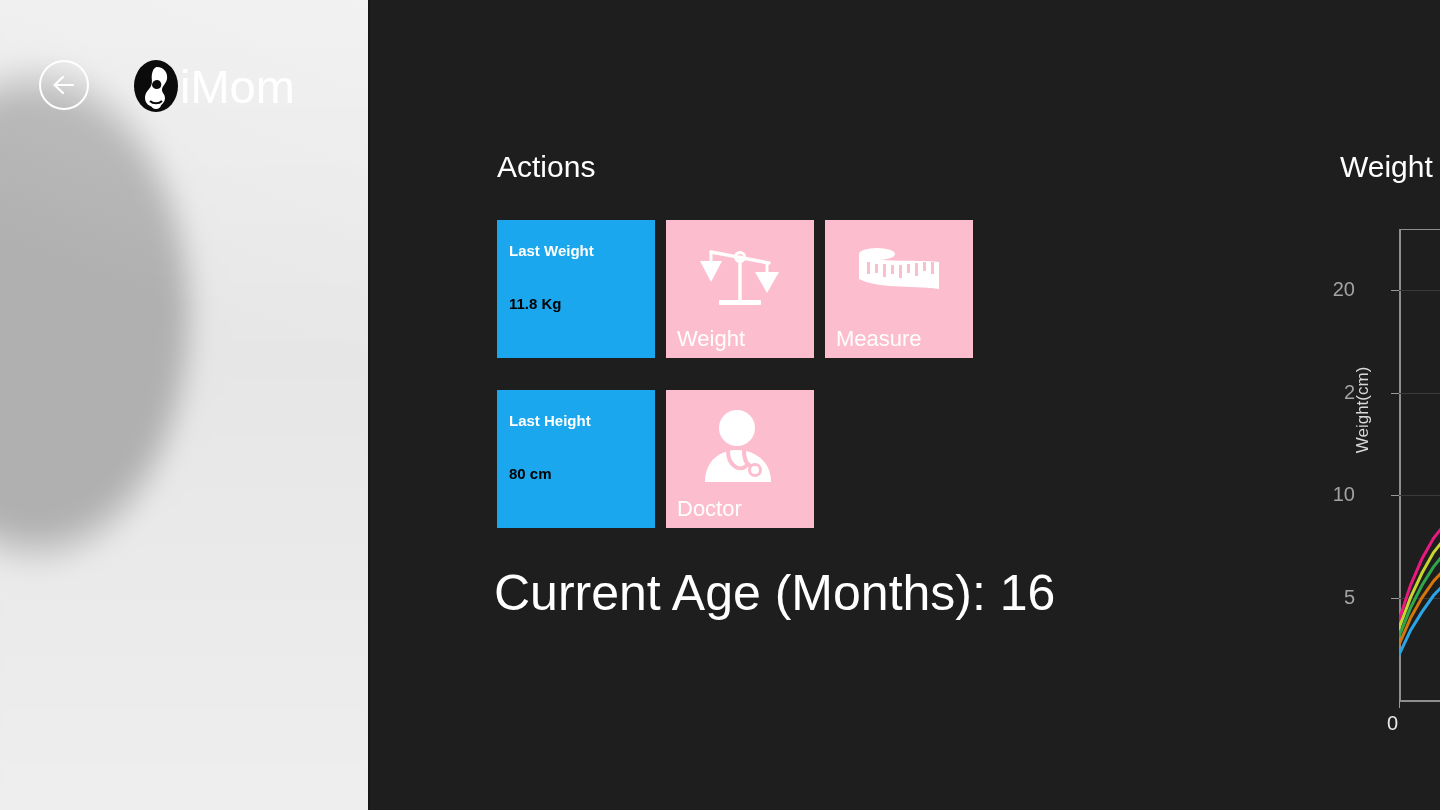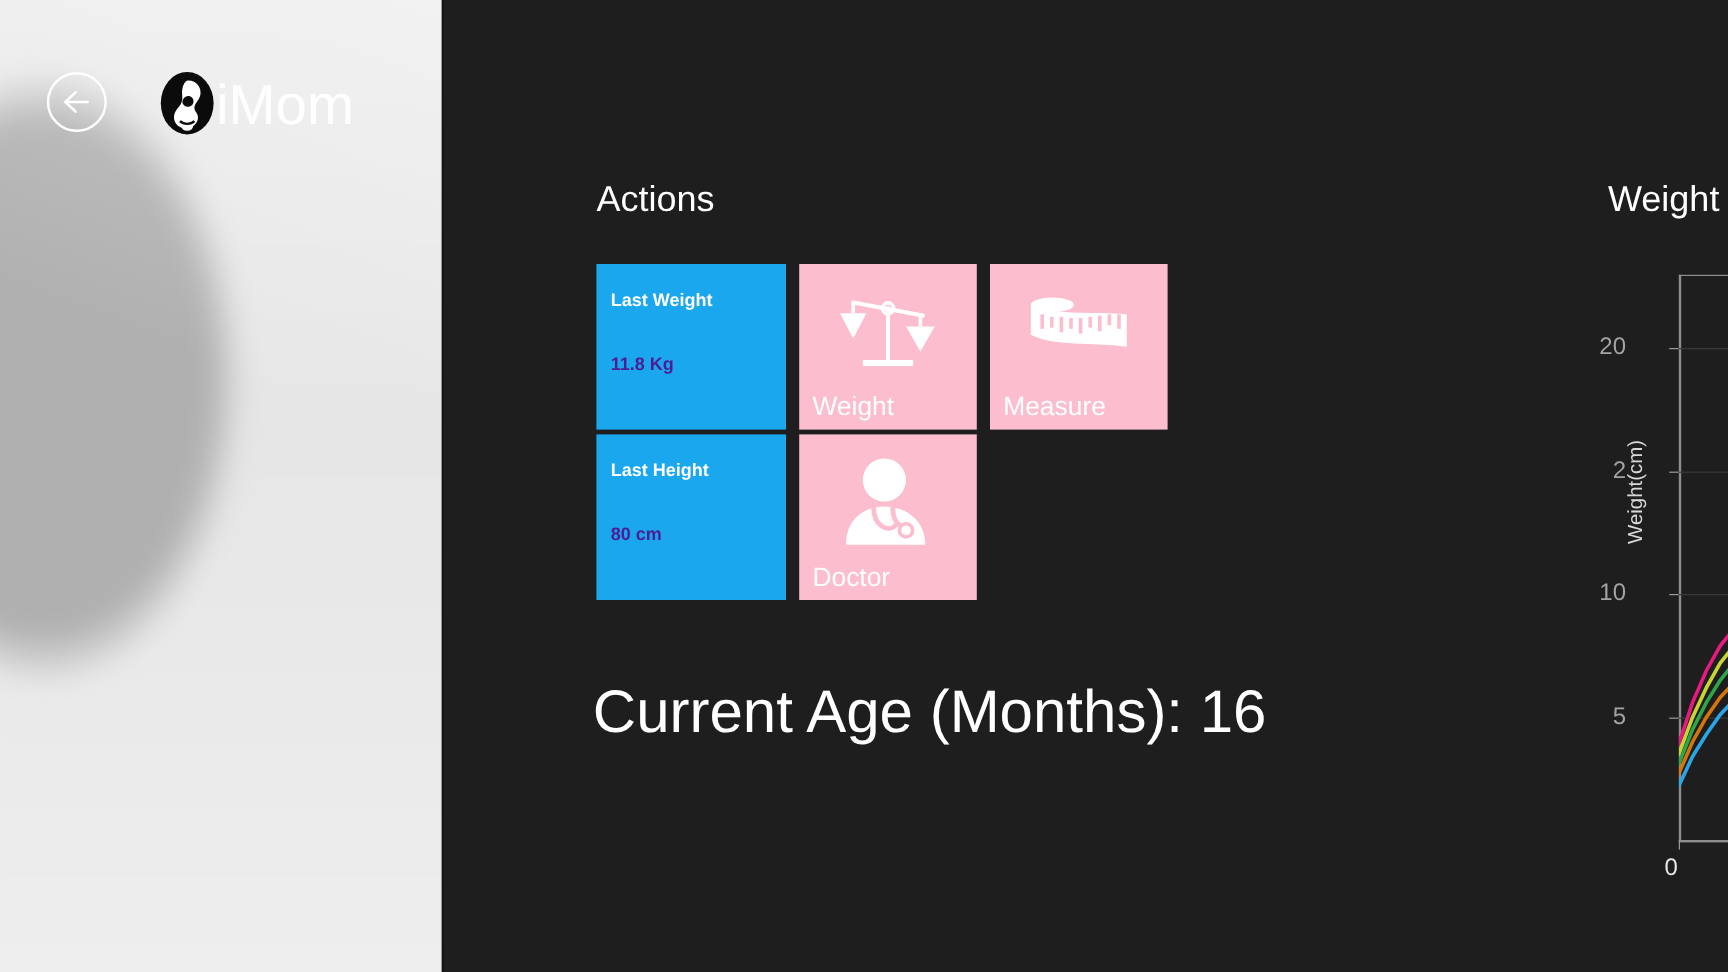--- a/index.html
+++ b/index.html
@@ -63,33 +63,33 @@
   .section-title{
     position:absolute;color:#ffffff;font-weight:300;font-size:30px;
     white-space:nowrap;
   }
   #actions-title{left:127px;top:150px;}
   #chart-title{left:970px;top:150px;}
 
   
   #tiles{position:absolute;left:127px;top:220px;}
   .tile-row{display:flex;align-items:center;}
-  .tile-row + .tile-row{margin-top:4px;}
+  .tile-row + .tile-row{margin-top:32px;}
   .tile{
     position:relative;box-sizing:border-box;cursor:pointer;
     overflow:hidden;flex:0 0 auto;margin-right:11px;
   }
   .tile-info{
     width:158px;height:138px;background:#1ba7ed;
   }
   .tile-info .lbl{
     position:absolute;left:12px;top:22px;font-size:15px;font-weight:bold;color:#ffffff;
   }
   .tile-info .val{
-    position:absolute;left:12px;top:75px;font-size:15px;font-weight:bold;color:#4c1d95;
+    position:absolute;left:12px;top:75px;font-size:15px;font-weight:bold;color:#000000;
   }
   .tile-action{
     width:148px;height:138px;background:#fcbece;
   }
   .tile-action .ico{
     position:absolute;left:0;top:12px;width:148px;height:88px;
     display:flex;align-items:center;justify-content:center;
   }
   .tile-action .cap{
     position:absolute;left:11px;bottom:8px;font-size:22px;font-weight:300;

